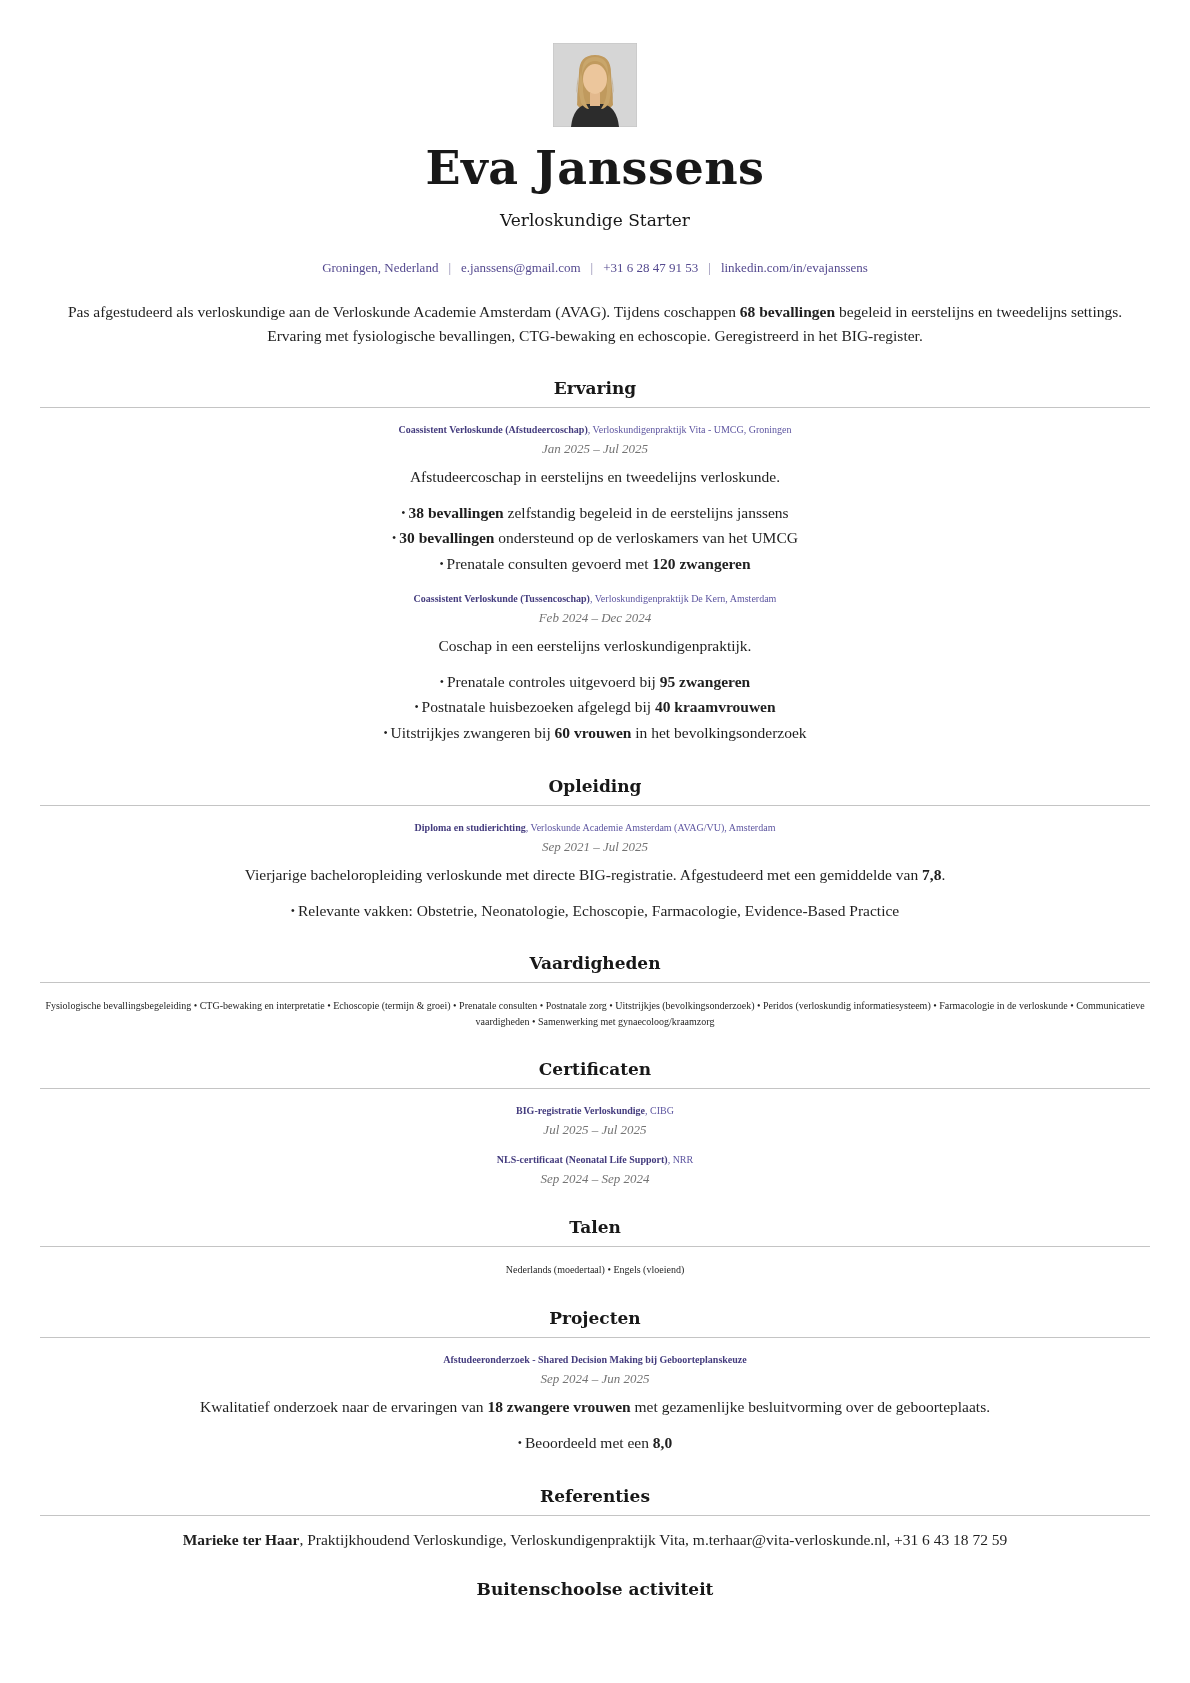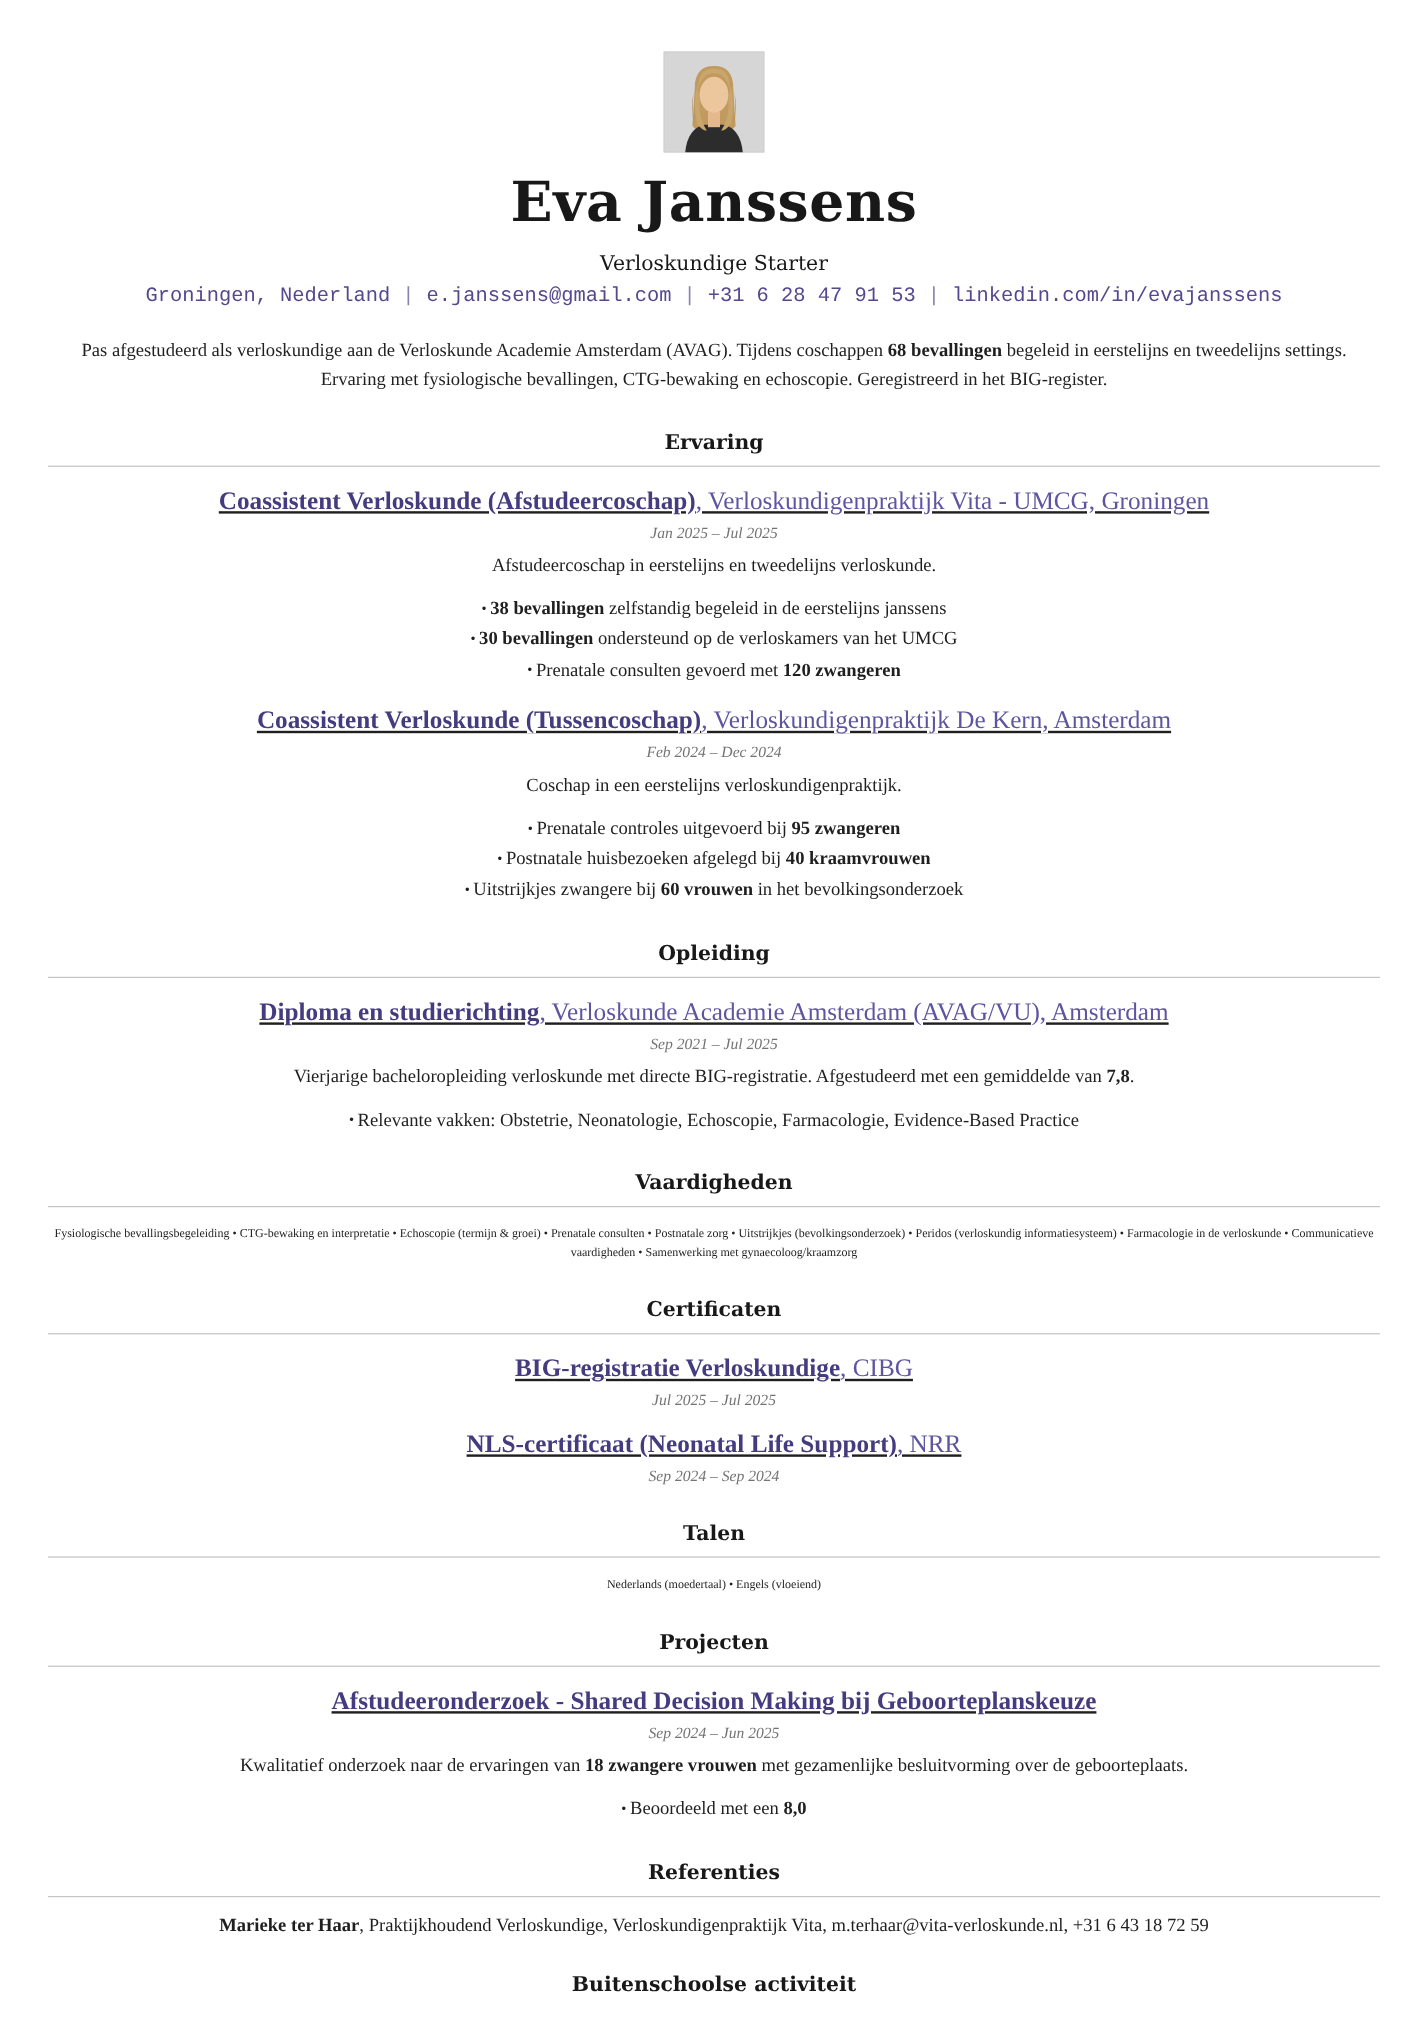--- a/index.html
+++ b/index.html
@@ -12,32 +12,32 @@
   .page { width:1190px; padding:0 40px; text-align:center; }
 
   
   .photo { width:84px; height:84px; margin:43px auto 0; display:block; }
   .name {
     font-family:"DejaVu Serif", serif;
     font-size:46px; font-weight:700; letter-spacing:0.5px;
     margin-top:16px; line-height:1.1; color:#181818;
   }
   .subtitle { font-family:"DejaVu Serif", serif; font-size:17px; font-weight:400; margin-top:16px; color:#181818; }
-  .contact { margin-top:8px; font-size:17px; color:#54498f;font-family:Liberation Mono, monospace; }
+  .contact { margin-top:30px; font-size:13px; color:#54498f; }
   .contact .sep { color:#8a84ad; padding:0 10px; }
   .summary { margin:24px auto 0; font-size:15.5px; line-height:1.55; max-width:1080px; }
 
   
   section { margin-top:30px; }
   .sec-head { font-family:"DejaVu Serif", serif; font-size:17px; font-weight:700; color:#181818; margin-bottom:9px; }
   .rule { border:none; border-top:1px solid #c4c4c4; height:0; margin:0 0 15px 0; }
 
   .entry { margin-top:16px; }
   .entry:first-of-type { margin-top:4px; }
-  .entry-title { font-size:21px;text-decoration:underline; }
+  .entry-title { font-size:10px; }
   .t-bold { font-weight:700; color:#443c7e; }
   .t-rest { color:#5d55a0; }
   .entry-dates { margin-top:6px; font-size:13px; font-style:italic; color:#737373; }
   .entry-desc { margin-top:8px; font-size:15.5px; line-height:1.5; }
   .bullets { list-style:none; margin-top:12px; }
   .bullets li { font-size:15.5px; line-height:1.65; text-align:center; }
   .bullets li::before { content:"\2022\00a0"; font-size:12px; vertical-align:1px; color:#1f1f1f; }
   b, .b { font-weight:700; color:#1f1f1f; }
 
   .inline-list { font-size:10px; line-height:1.55; margin:2px auto 0; max-width:1110px; }
@@ -92,21 +92,21 @@
       </ul>
     </div>
 
     <div class="entry">
       <div class="entry-title"><span class="t-bold">Coassistent Verloskunde (Tussencoschap)</span><span class="t-rest">, Verloskundigenpraktijk De Kern, Amsterdam</span></div>
       <div class="entry-dates">Feb 2024 – Dec 2024</div>
       <div class="entry-desc">Coschap in een eerstelijns verloskundigenpraktijk.</div>
       <ul class="bullets">
         <li><span>Prenatale controles uitgevoerd bij </span><b>95 zwangeren</b><span></span></li>
         <li><span>Postnatale huisbezoeken afgelegd bij </span><b>40 kraamvrouwen</b><span></span></li>
-        <li><span>Uitstrijkjes zwangere bij </span><b>60 vrouwen</b><span> in het bevolkingsonderzoek</span></li>
+        <li><span>Uitstrijkjes zwangeren bij </span><b>60 vrouwen</b><span> in het bevolkingsonderzoek</span></li>
       </ul>
     </div>
   </section>
 
   <section>
     <div class="sec-head">Opleiding</div>
     <hr class="rule">
     <div class="entry">
       <div class="entry-title"><span class="t-bold">Diploma en studierichting</span><span class="t-rest">, Verloskunde Academie Amsterdam (AVAG/VU), Amsterdam</span></div>
       <div class="entry-dates">Sep 2021 – Jul 2025</div>

